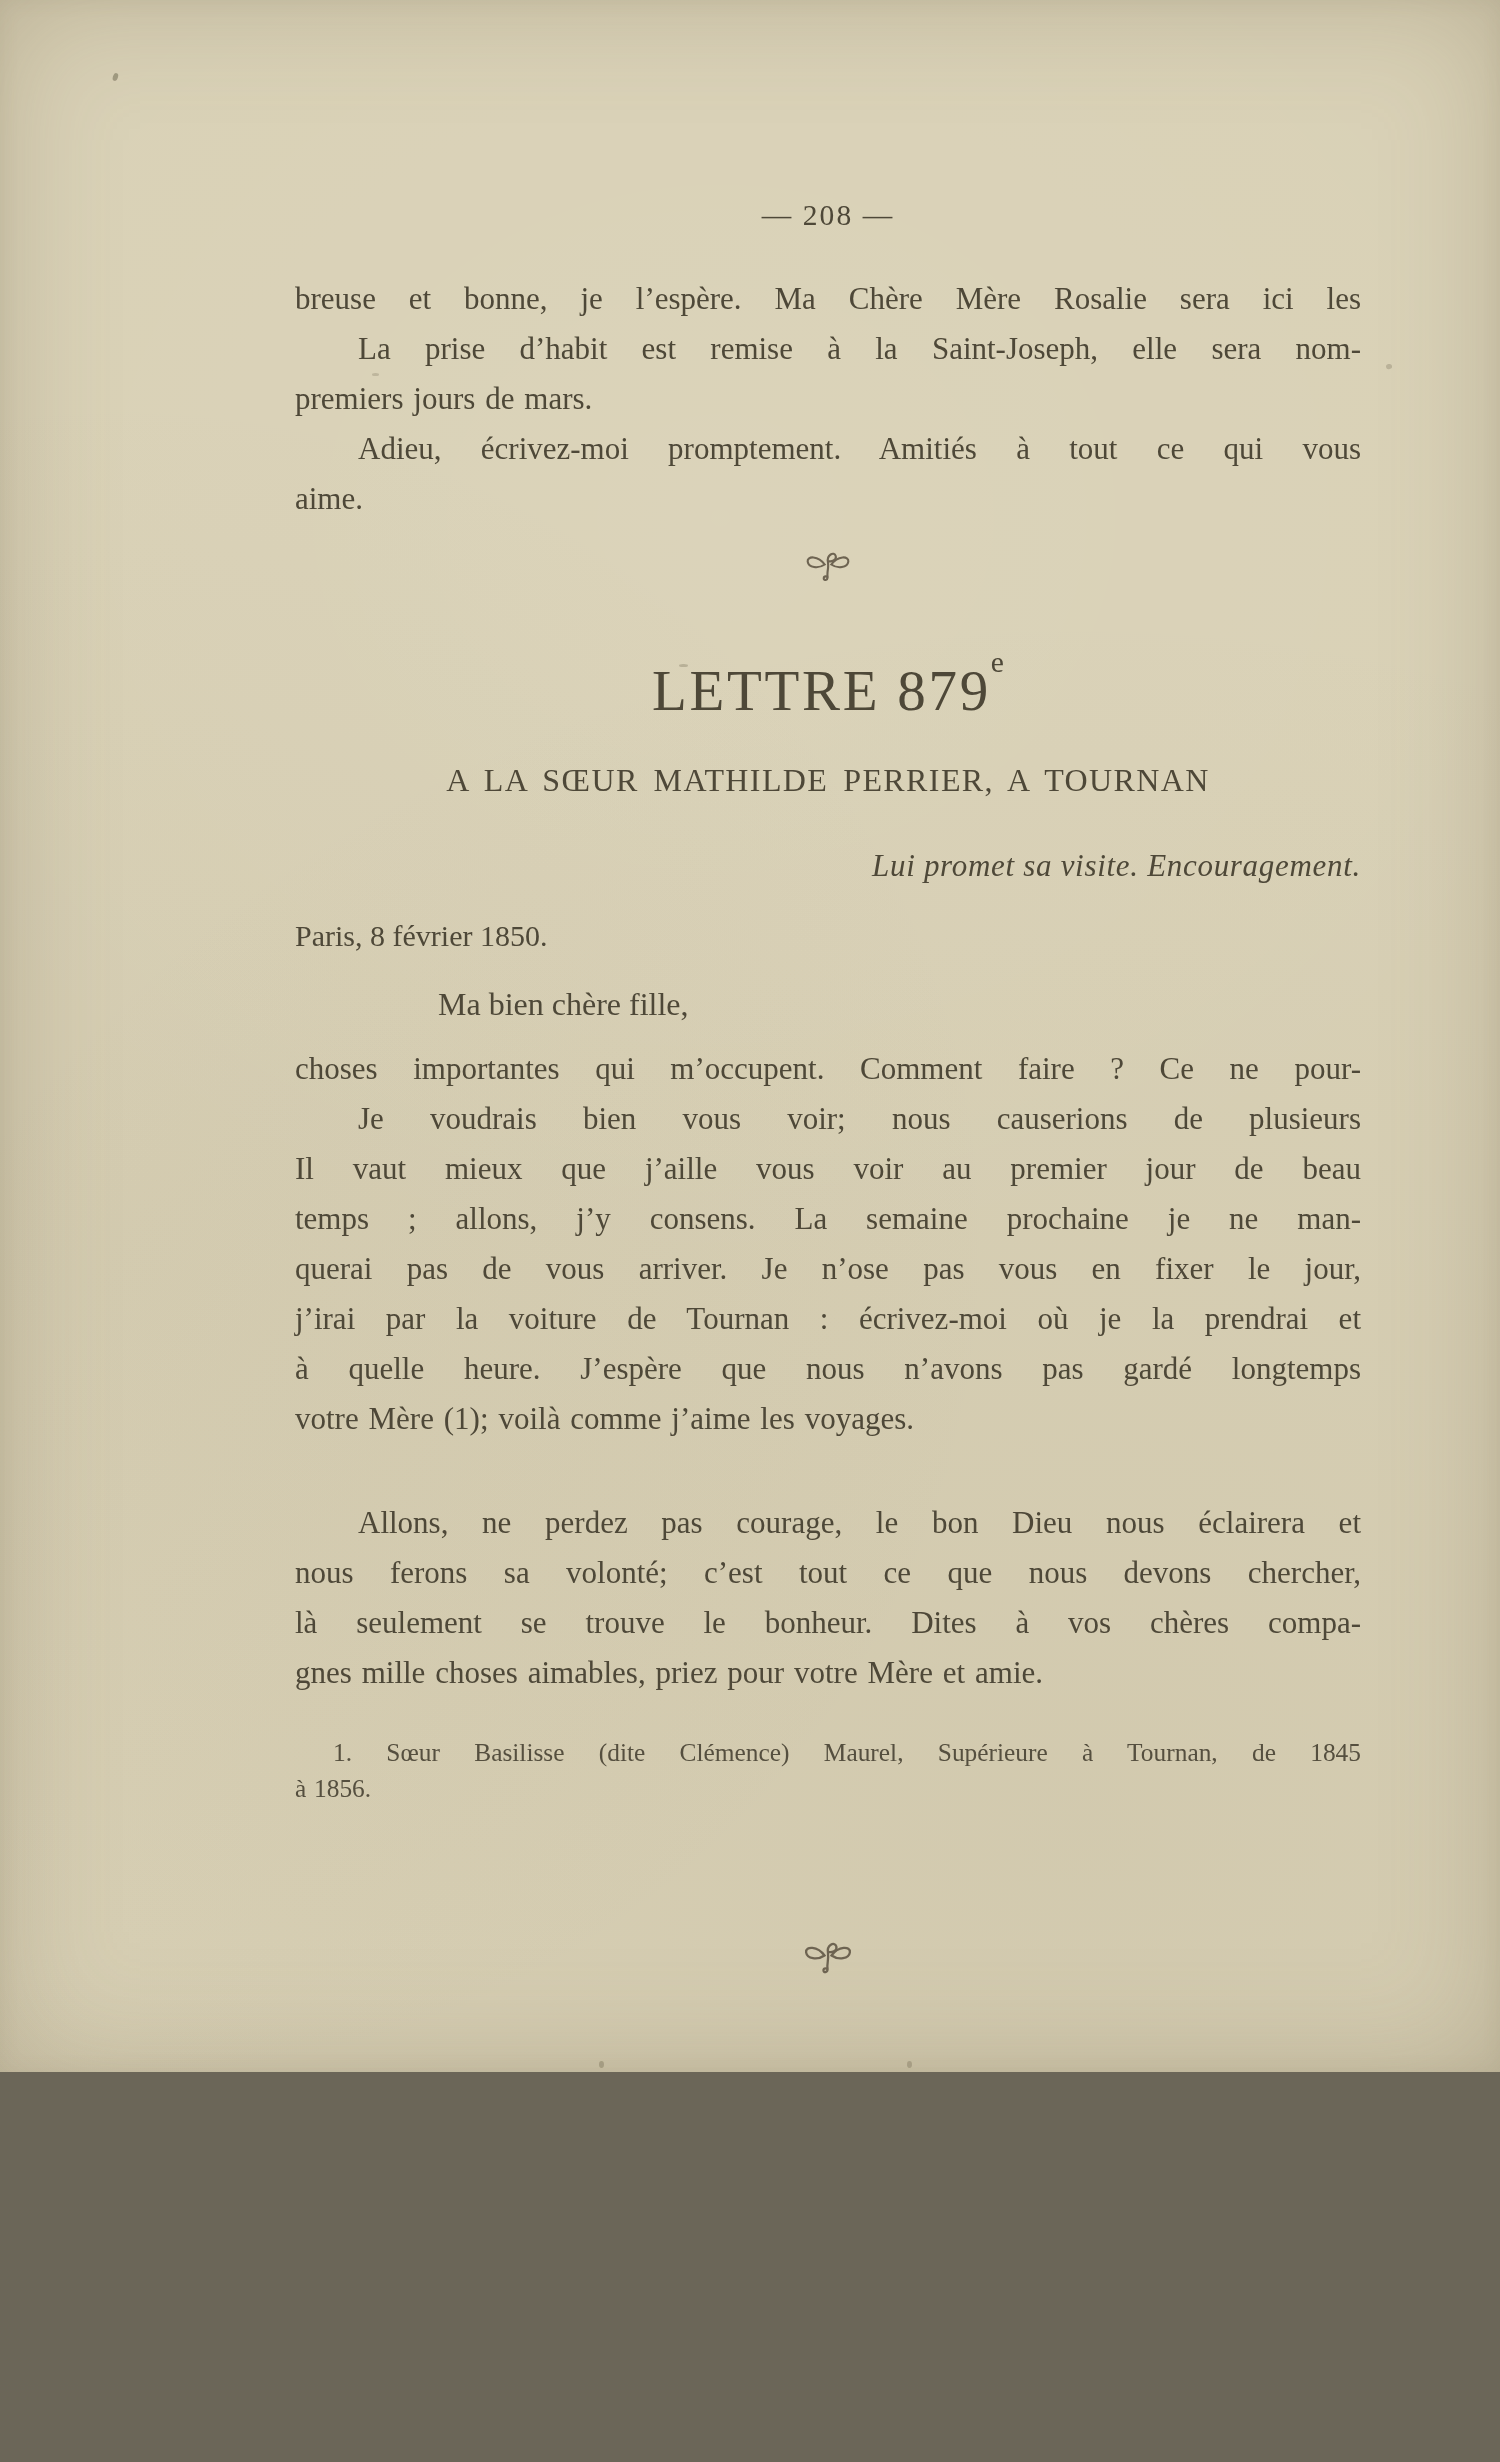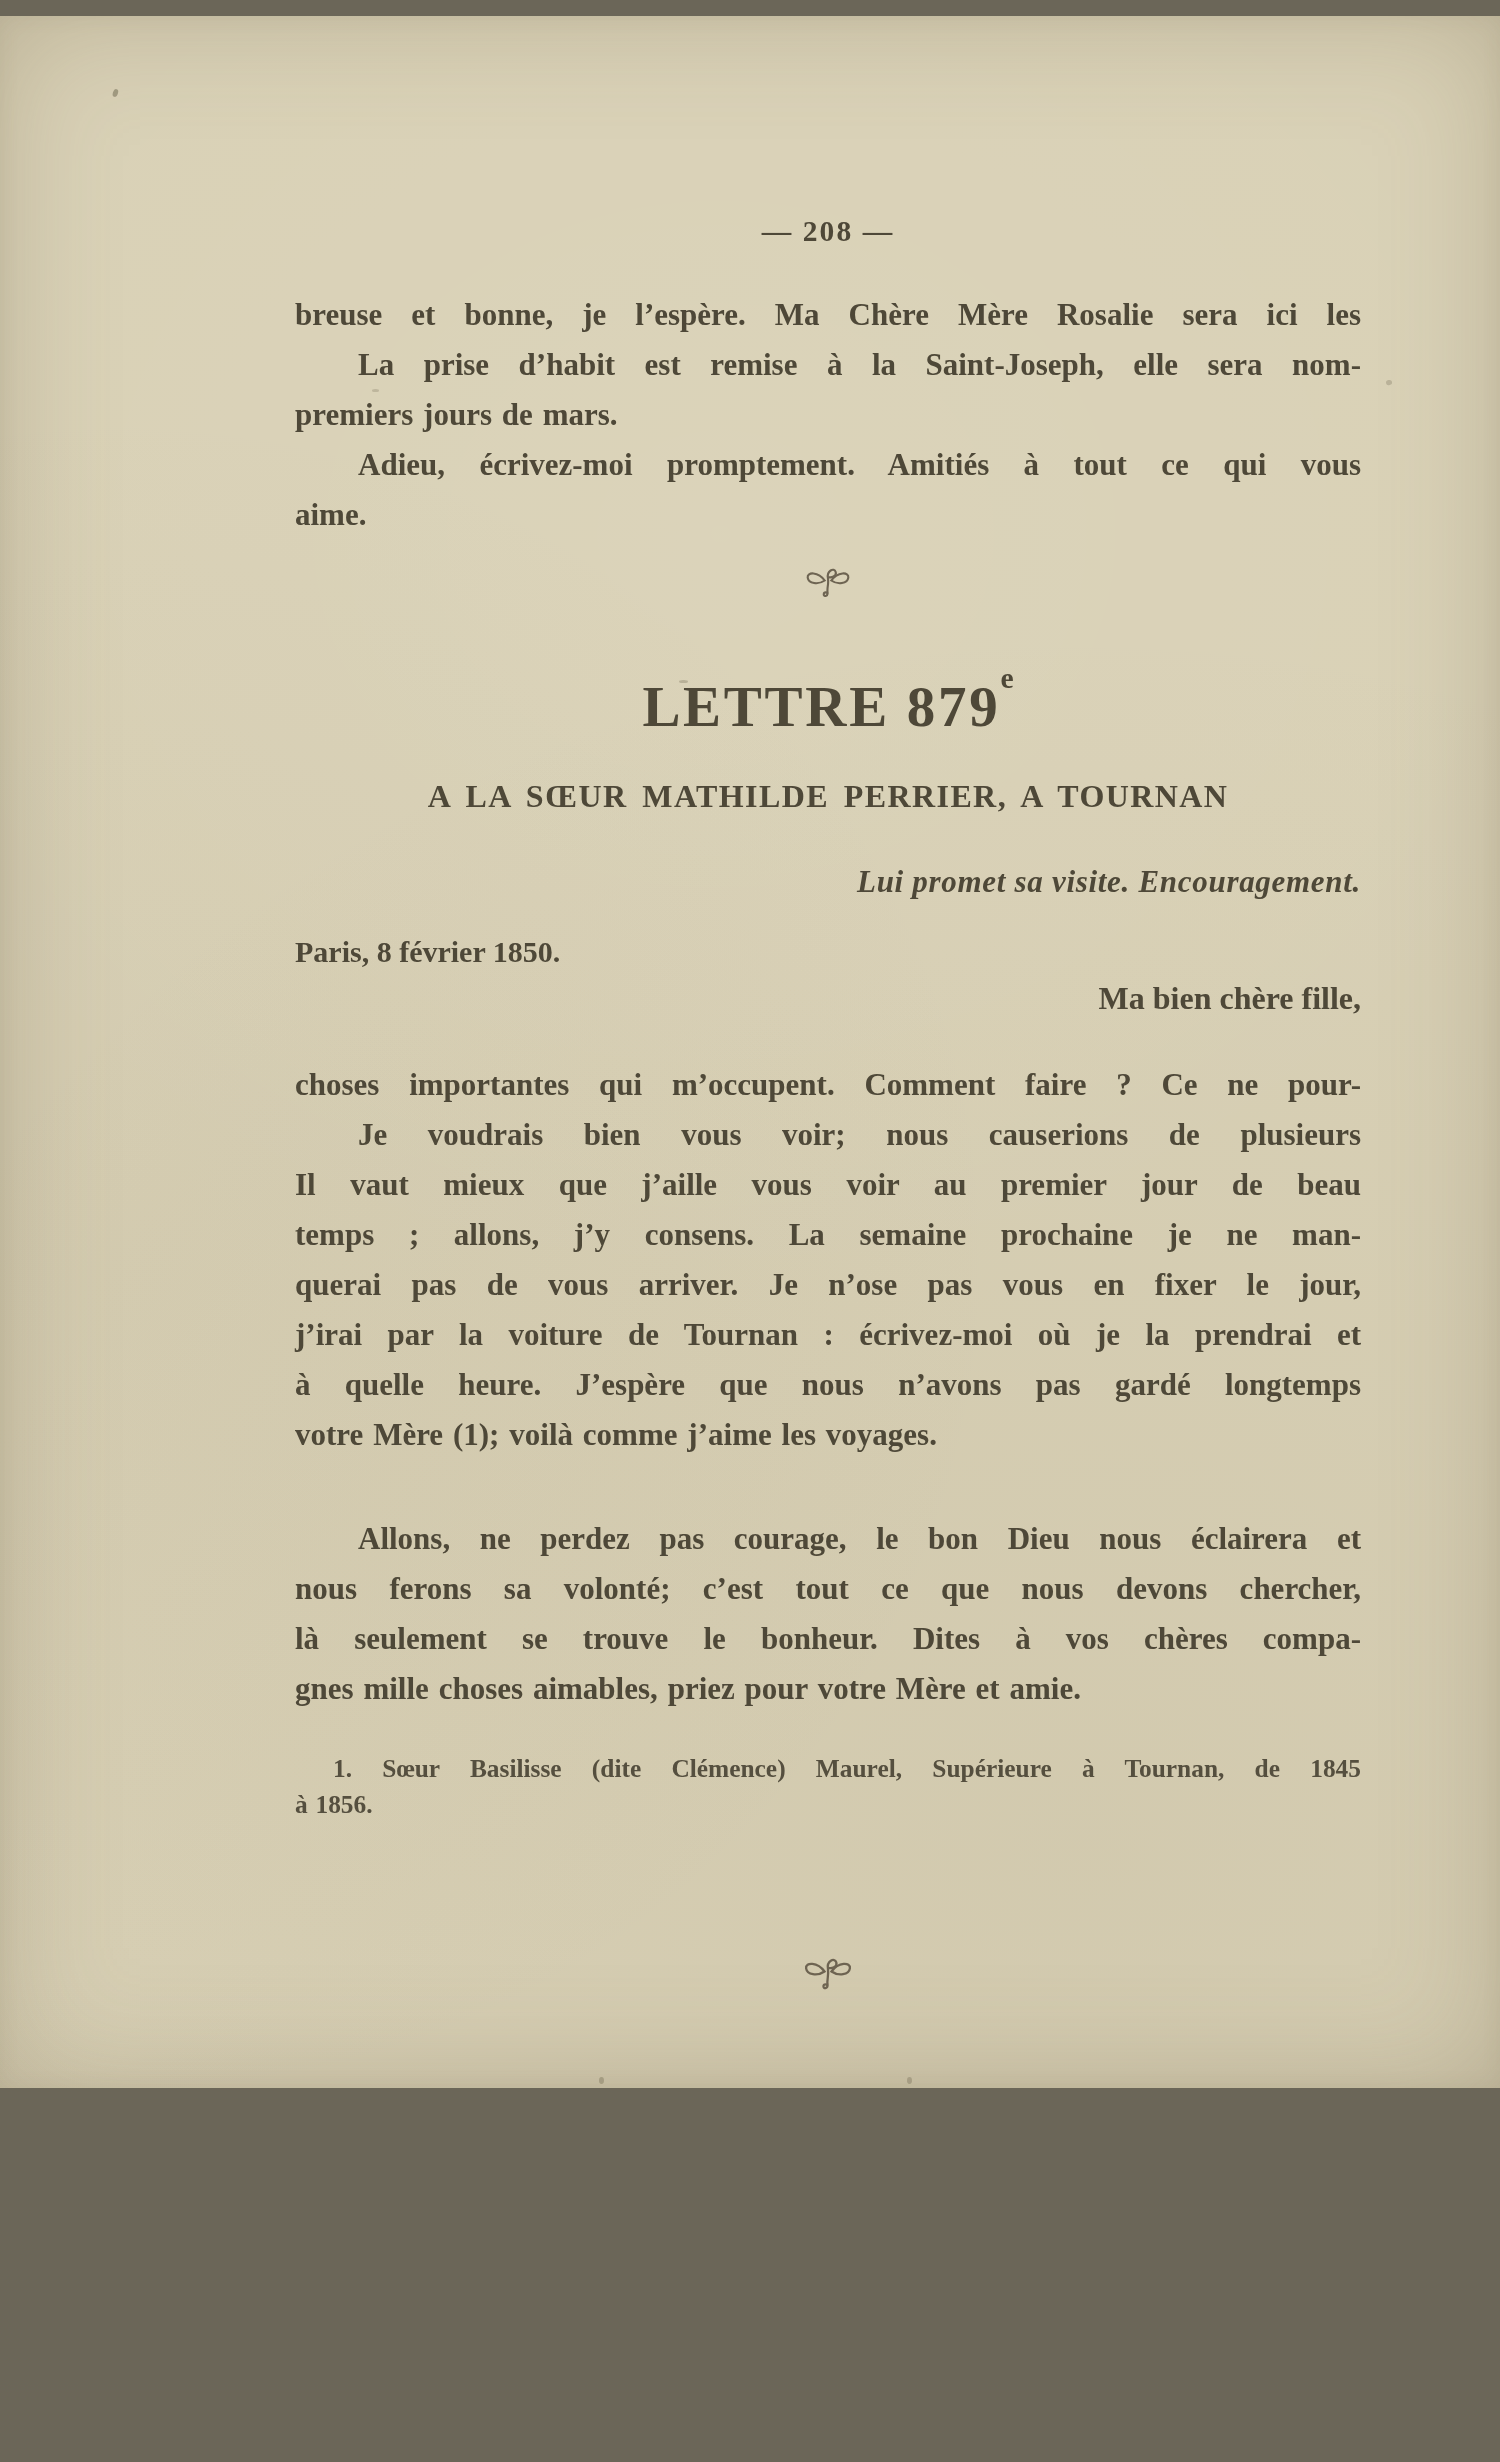--- a/index.html
+++ b/index.html
@@ -1,28 +1,27 @@
 <!DOCTYPE html>
 <html style="--paper: #d9d1b6; --ink: #4e4838;font-size:11px"><head>
 <meta charset="utf-8">
 <style>
   html,body{margin:0;padding:0;background:#6b6658;}
   .page{
     position:relative;
     width:1501px;height:2072px;
-    margin:16px auto;
+    margin:0 auto;
     overflow:hidden;
     background:
       radial-gradient(90% 55% at 48% 25%, rgba(255,255,255,.055), rgba(0,0,0,0) 72%),
       radial-gradient(130% 85% at 72% 88%, rgba(118,104,74,.07), rgba(0,0,0,0) 70%),
       radial-gradient(100% 70% at 8% 60%, rgba(118,104,74,.05), rgba(0,0,0,0) 60%),
       var(--paper,#d9d1b6);
     font-family:"Liberation Serif","DejaVu Serif",serif;
     color:var(--ink,#4e4838);
-    font-weight:bold;
   }
   .page::after{
     content:"";position:absolute;inset:0;pointer-events:none;
     box-shadow: inset 0 0 117px rgba(115,103,76,.30), inset 0 0 20.6px rgba(115,103,76,.10);
   }
   .content{position:absolute;left:295px;top:0;width:1066px;height:100%;}
   .abs{position:absolute;left:0;width:100%;box-sizing:border-box;}
 
   .pagenum{top:199px;text-align:center;font-size:29.5px;letter-spacing:2.1px;}
 
@@ -39,21 +38,21 @@
 
   .heading{top:658px;text-align:center;font-size:57px;letter-spacing:2.7px;}
   .heading sup{font-size:.52em;position:relative;top:-.62em;letter-spacing:0;}
 
   .recipient{top:762px;text-align:center;font-size:32px;letter-spacing:1.4px;word-spacing:5.5px;}
 
   .summary{top:848px;padding-left:43px;font-style:italic;font-size:31px;letter-spacing:0.7px;text-align:right;}
 
   .dateline{top:919px;text-align:left;padding-right:88px;font-size:30px;}
 
-  .salutation{top:964px;padding-left:143px;font-size:32px;text-align:right;}
+  .salutation{top:986px;padding-left:143px;font-size:32px;}
 
   .para1{top:1044px;}
   .para2{top:1498px;}
 
   .footnote{top:1734px;color:#554f3f;}
   .footnote .tline{font-size:25.4px;line-height:36px;word-spacing:1.4px;}
   .footnote .tline.indent{text-indent:38px;}
 
   .speck{position:absolute;background:rgba(96,88,66,.5);border-radius:50%;}
   .sp1{left:113px;top:73px;width:4.8px;height:7.6px;transform:rotate(18deg);opacity:.9;}

